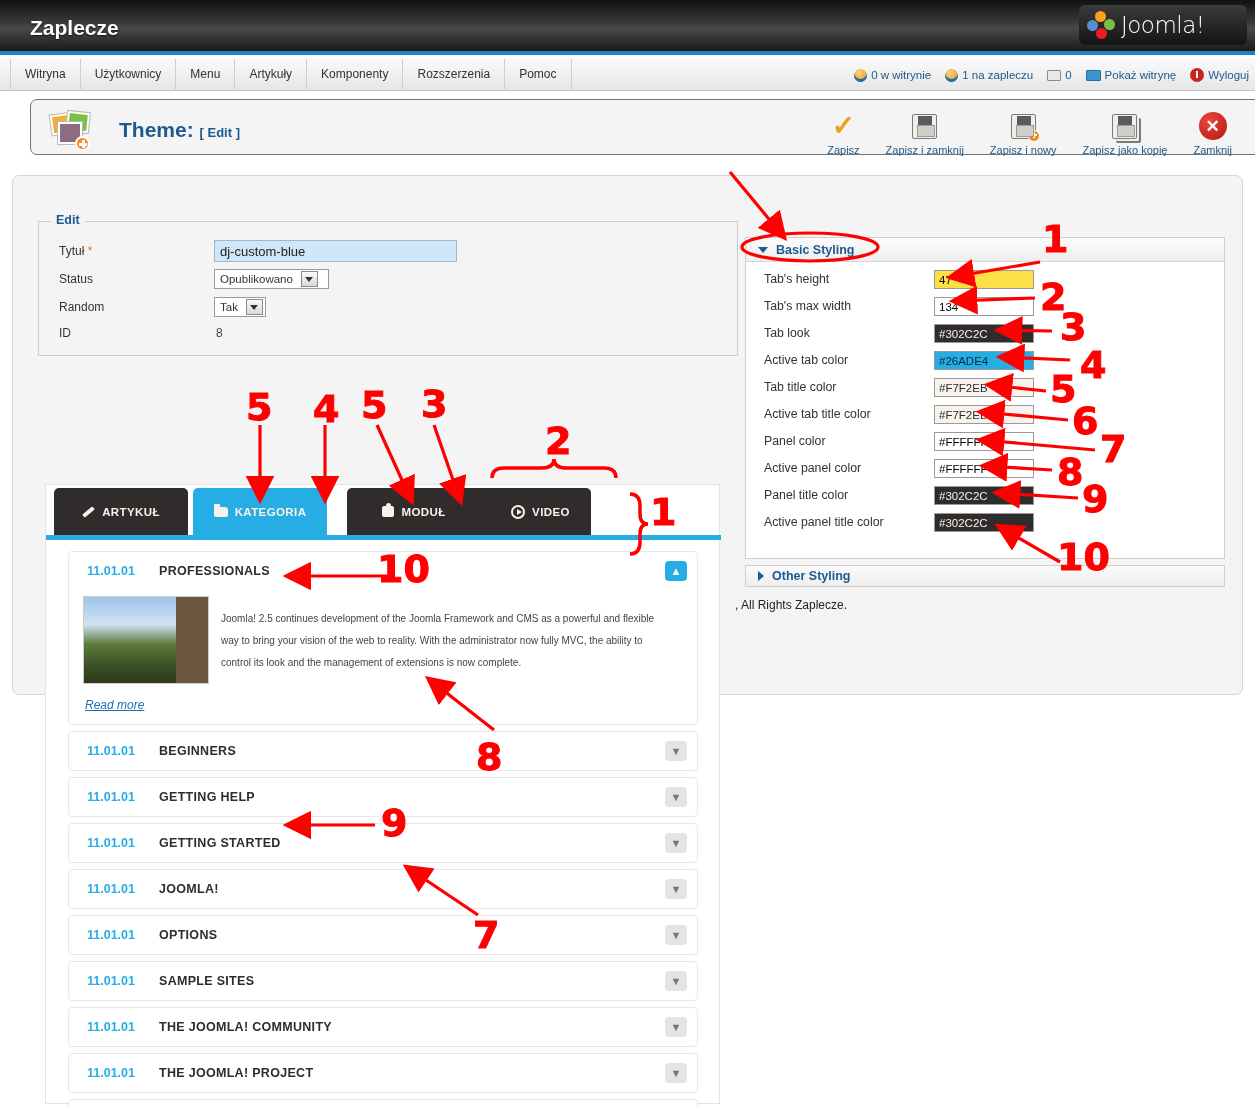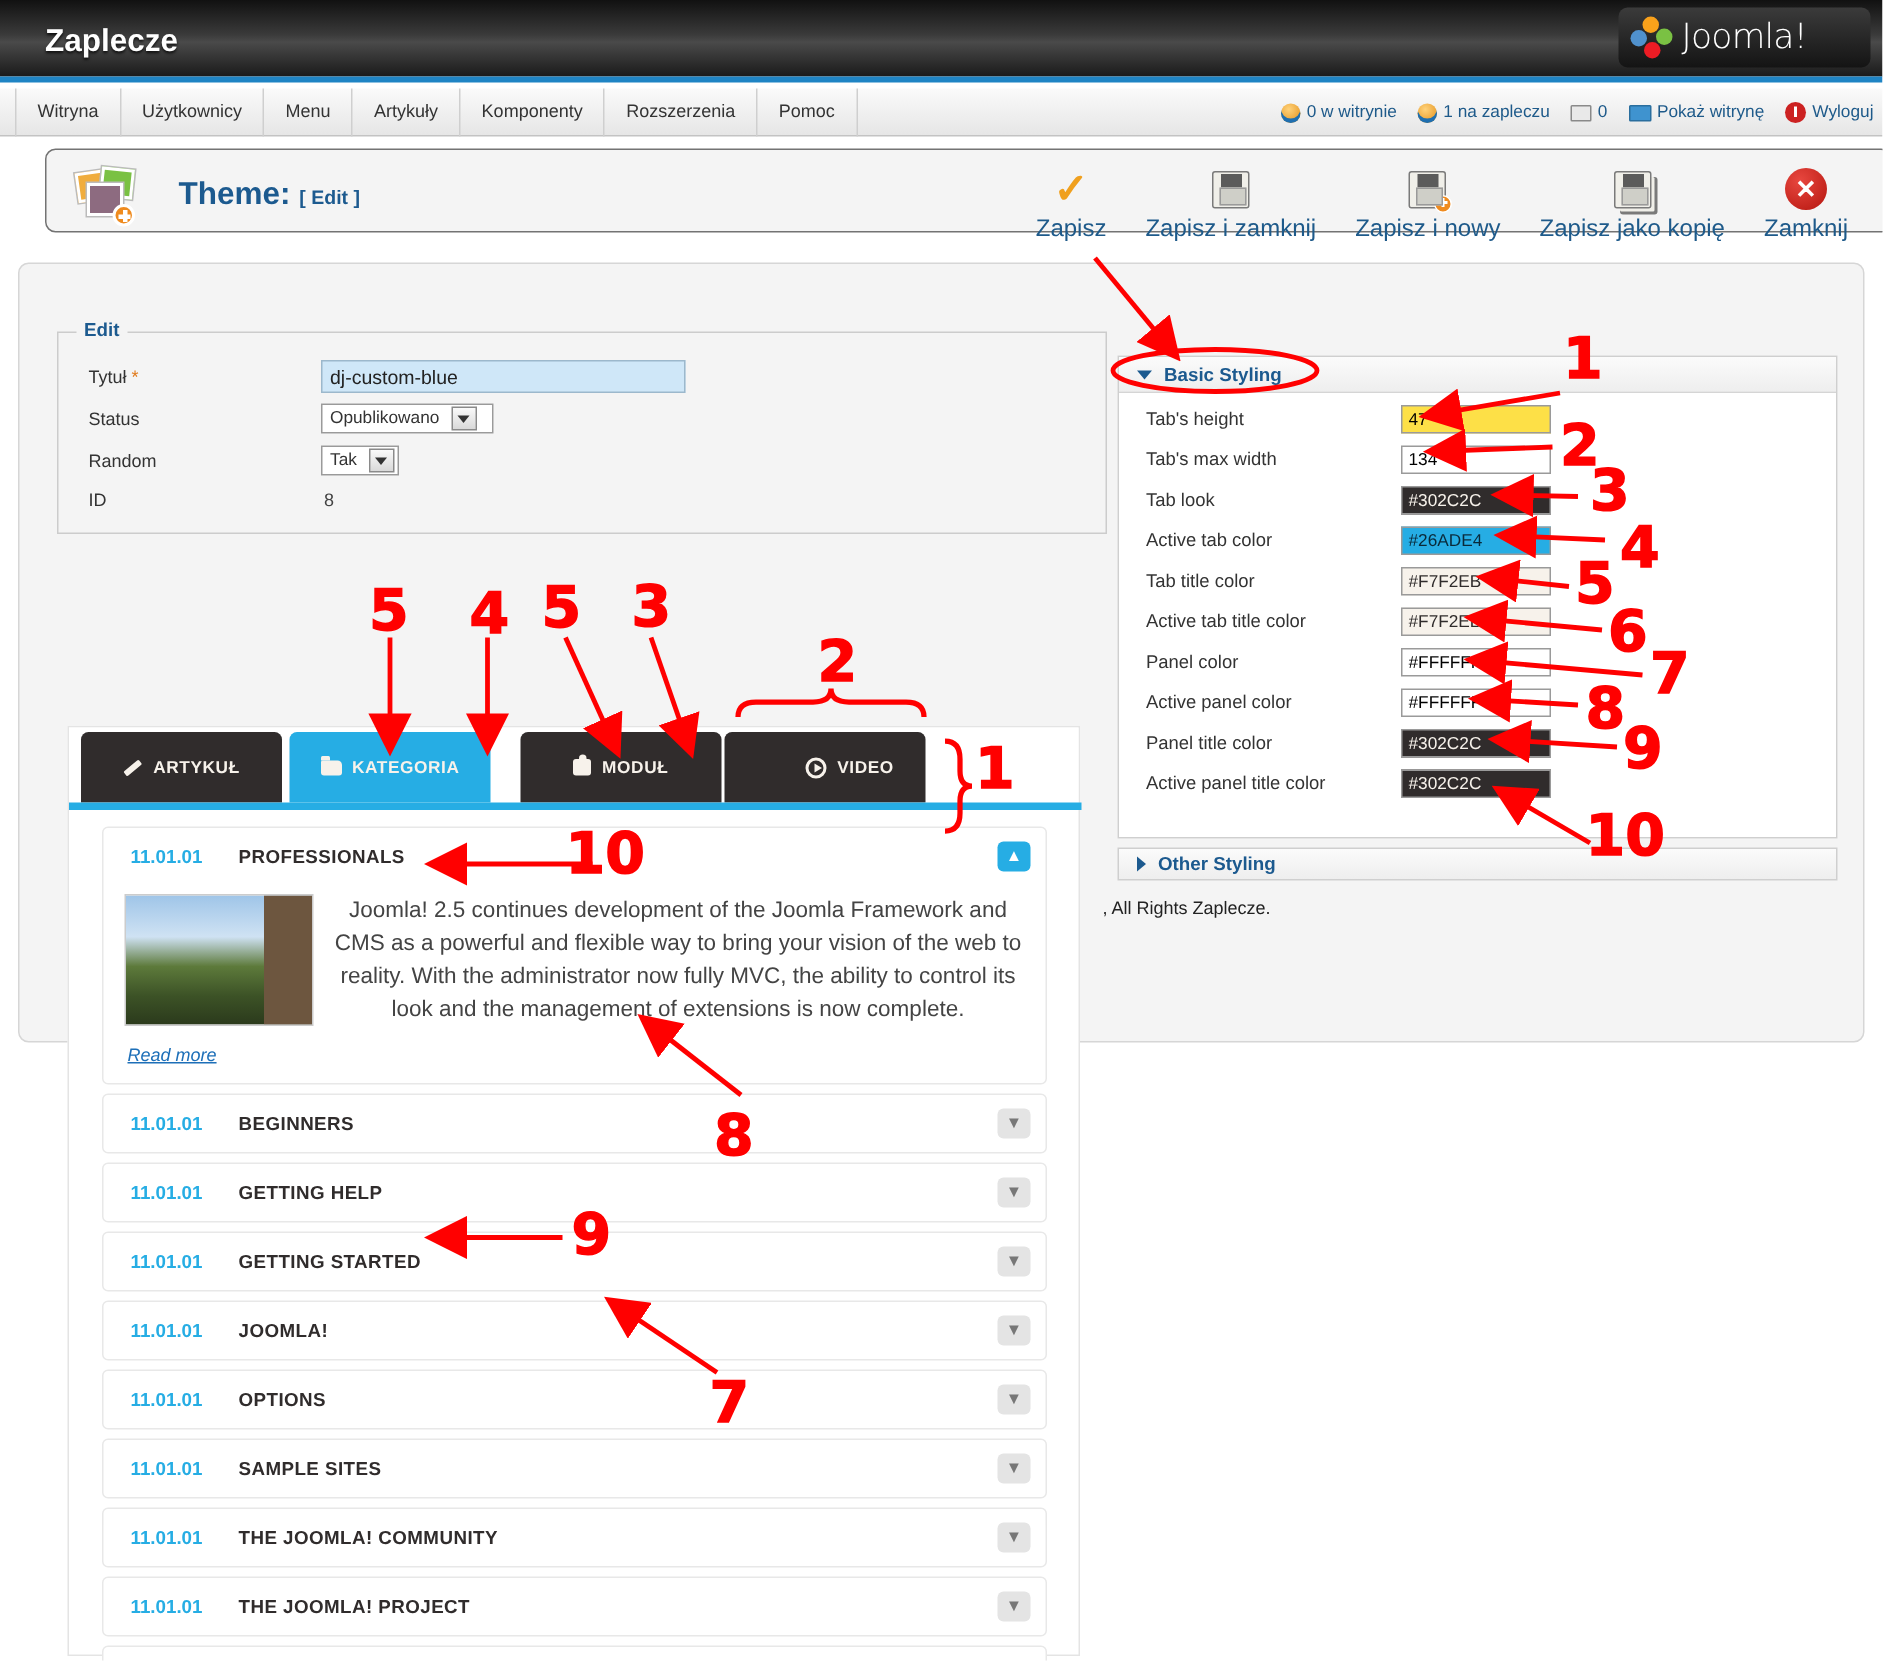--- a/index.html
+++ b/index.html
@@ -89,21 +89,21 @@
     font-size:21px; font-weight:bold; color:#1c5a8f;
   }
   .page-title .sub{ font-size:13px; }
 
   .toolbar{
     position:absolute; right:14px; top:5px; height:56px;
     display:flex; align-items:flex-start; gap:26px; padding:4px 14px 0 14px;
   }
   .tb-btn{ width:auto; text-align:center; cursor:pointer; }
   .tb-btn .glyph{ height:34px; display:flex;align-items:center;justify-content:center; }
-  .tb-btn .lbl{ font-size:16px; color:#1e5a8a; margin-top:1px; display:block; }
+  .tb-btn .lbl{ font-size:11px; color:#1e5a8a; margin-top:1px; display:block; }
   .tick{ font-size:28px; color:#f0a01e; font-weight:bold; line-height:1;}
   .disk{ width:25px;height:25px;background:#f0efe9;border:1px solid #7a7a7a;border-radius:2px;position:relative;}
   .disk:before{content:"";position:absolute;left:5px;top:1px;width:14px;height:9px;background:#5b5b5b;}
   .disk:after{content:"";position:absolute;left:4px;bottom:1px;width:16px;height:10px;background:#cfcfc8;border:1px solid #9a9a9a;}
   .disk .badge{position:absolute;right:-5px;bottom:-4px;width:12px;height:12px;border-radius:50%;background:#ef8b1f;border:1.5px solid #fff;}
   .disk .badge:before{content:"";position:absolute;left:4px;top:1.5px;width:2px;height:6px;background:#fff;}
   .disk .badge:after{content:"";position:absolute;left:2px;top:3.5px;width:6px;height:2px;background:#fff;}
   .disk.copy{ box-shadow:3px 3px 0 -1px #f0efe9, 4px 4px 0 0 #7a7a7a; }
   .xcirc{ width:28px;height:28px;border-radius:50%;background:radial-gradient(circle at 35% 30%,#e8473f,#b5160f);
     color:#fff;font-size:17px;font-weight:bold;display:flex;align-items:center;justify-content:center;line-height:1;}
@@ -186,21 +186,21 @@
   .acc-body{ padding:6px 14px 12px 14px; }
   .acc-body .thumb{
     float:left; width:126px; height:88px; margin-right:12px; border:1px solid #ccc;
     background:
       linear-gradient(to bottom,#6d563f 0%,#6d563f 100%) ,
       linear-gradient(to bottom,#9fc5e8 0%,#cfe2f3 32%,#5d7a3b 55%,#3c5226 78%,#2b3a1c 100%);
     background-size:26% 100%, 100% 100%;
     background-position:right center, left center;
     background-repeat:no-repeat,no-repeat;
   }
-  .acc-body p{ margin:0; font-size:15px; line-height:22px; color:#444;text-align:center; }
+  .acc-body p{ margin:12px; font-size:10px; line-height:22px; color:#444; }
   .readmore{
     clear:both; display:inline-block; margin-top:12px; margin-left:2px;
     color:#1d6fb8; font-size:12px; font-style:italic; text-decoration:underline; cursor:pointer;
   }
 
   
   .style-panel{
     position:absolute; left:745px; top:237px; width:480px; height:322px;
     background:#fff; border:1px solid #cfcfcf;
   }
@@ -434,21 +434,21 @@
       <span>ARTYKUŁ</span>
     </div>
     <div class="tab active" style="left:147px;">
       <span class="ticon folder"></span>
       <span>KATEGORIA</span>
     </div>
     <div class="tab" style="left:290px;margin-left:11px;">
       <span class="ticon puzzle"></span>
       <span>MODUŁ</span>
     </div>
-    <div class="tab" style="left:437px;padding-left:33px;">
+    <div class="tab" style="left:411px;padding-left:33px;">
       <span class="ticon play"></span>
       <span>VIDEO</span>
     </div>
     <div class="tab-underline"></div>
   </div>
 
   <div class="acc-wrap">
 
     <div class="acc-item">
       <div class="acc-head">

